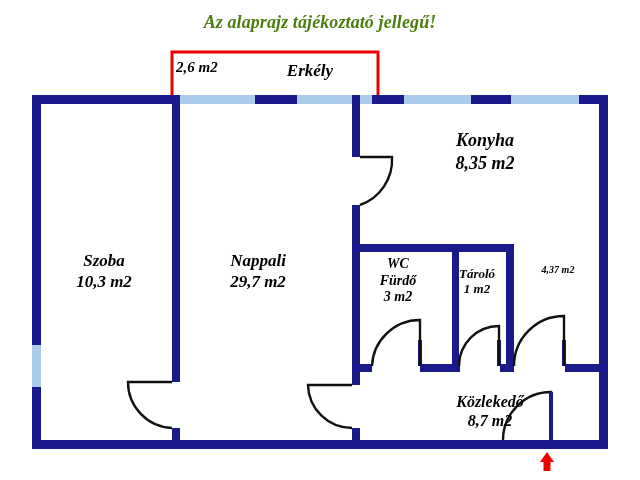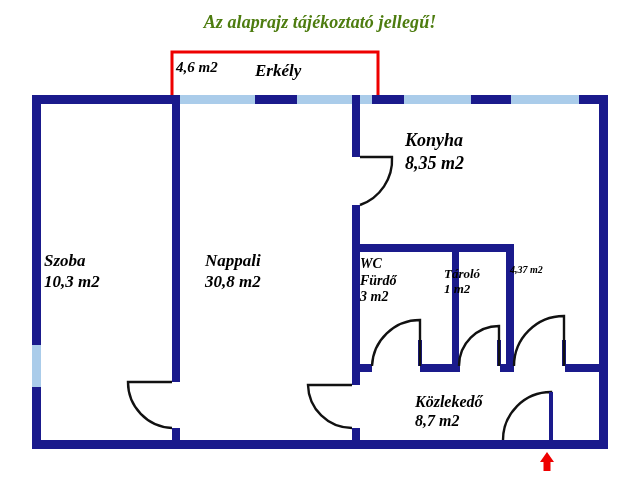--- a/index.html
+++ b/index.html
@@ -33,33 +33,33 @@
     color: #4d7c0f;
     letter-spacing: 0.1px;
   }
   #floorplan-svg {
     position: absolute;
     left: 0;
     top: 0;
   }
   .room-label {
     position: absolute;
-    text-align: left;
+    text-align: center;
     font-style: italic;
     font-weight: bold;
     color: #000000;
     line-height: 1.25;
     white-space: nowrap;
     pointer-events: none;
   }
   .room-label .rl-name { display: block; }
   .room-label .rl-area { display: block; }
 
   .lbl-szoba    { left: 44px;  top: 250px; width: 120px; font-size: 17px; }
-  .lbl-nappali  { left: 205px; top: 250px; width: 140px; font-size: 17px; }
+  .lbl-nappali  { left: 188px; top: 250px; width: 140px; font-size: 17px; }
   .lbl-konyha   { left: 405px; top: 129px; width: 160px; font-size: 18px; }
   .lbl-furdo    { left: 360px; top: 256px; width: 76px;  font-size: 14px; line-height: 1.18; }
   .lbl-tarolo   { left: 444px; top: 266px; width: 66px;  font-size: 13px; line-height: 1.18; }
   .lbl-room437  { left: 510px; top: 264px; width: 96px;  font-size: 10px; }
   .lbl-kozlekedo{ left: 415px; top: 392px; width: 150px; font-size: 16px; line-height: 1.2; }
   .lbl-erkely   { left: 255px; top: 60px;  width: 110px; font-size: 17px; }
   .lbl-erkely-area { left: 176px; top: 58px; width: 74px; font-size: 15px; text-align: left; }
 </style>
 </head>
 <body>
@@ -131,39 +131,39 @@
 
     <path d="M 551 440 L 551 392 A 48 48 0 0 0 503 440" fill="none" stroke="#111111" stroke-width="2.4"></path>
     <rect x="549" y="392" width="4" height="48" fill="#1a1a8c"></rect>
 
     <g>
       <path d="M 547 452 L 554 462 L 550.5 462 L 550.5 471 L 543.5 471 L 543.5 462 L 540 462 Z" fill="#ee0000"></path>
     </g>
   </svg>
 
   <div class="room-label lbl-erkely-area">
-    <span class="rl-area">4,6 m2</span>
+    <span class="rl-area">2,6 m2</span>
   </div>
   <div class="room-label lbl-erkely">
     <span class="rl-name">Erkély</span>
   </div>
 
   <div class="room-label lbl-konyha">
     <span class="rl-name">Konyha</span>
     <span class="rl-area">8,35 m2</span>
   </div>
 
   <div class="room-label lbl-szoba">
     <span class="rl-name">Szoba</span>
     <span class="rl-area">10,3 m2</span>
   </div>
 
   <div class="room-label lbl-nappali">
     <span class="rl-name">Nappali</span>
-    <span class="rl-area">30,8 m2</span>
+    <span class="rl-area">29,7 m2</span>
   </div>
 
   <div class="room-label lbl-furdo">
     <span class="rl-name">WC</span>
     <span class="rl-name">Fürdő</span>
     <span class="rl-area">3 m2</span>
   </div>
 
   <div class="room-label lbl-tarolo">
     <span class="rl-name">Tároló</span>

